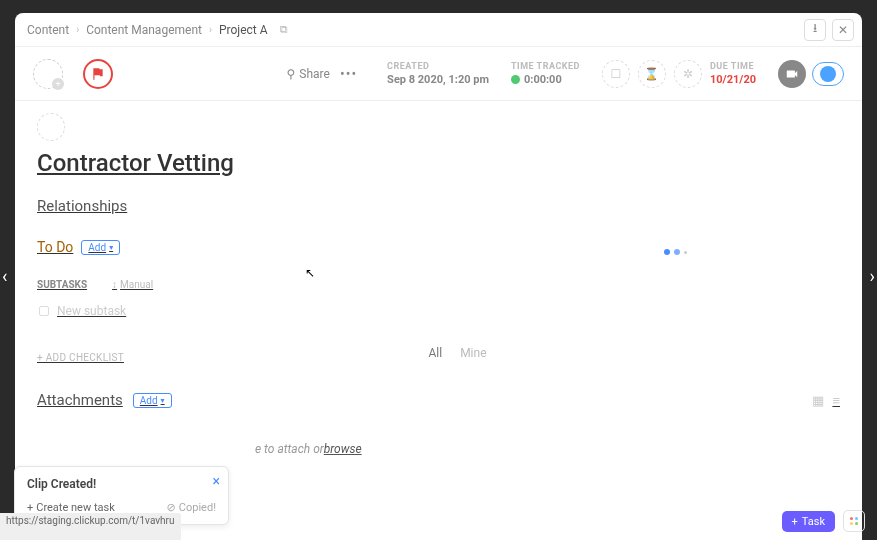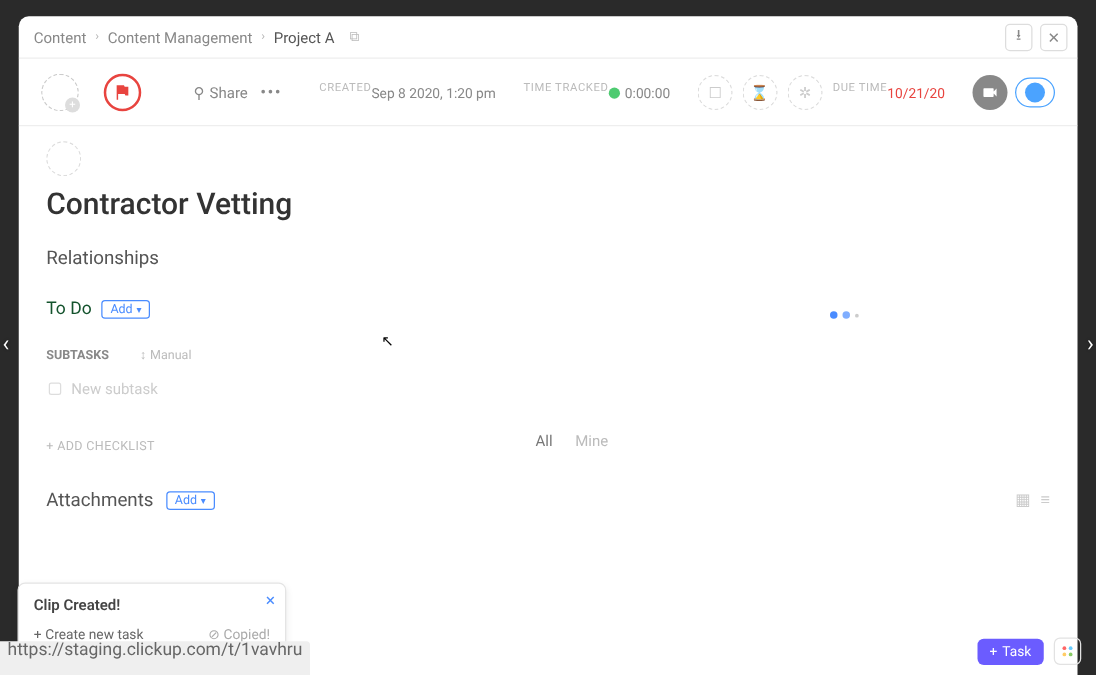--- a/index.html
+++ b/index.html
@@ -58,37 +58,37 @@
     background:#ddd; color:#fff; font-size:9px; line-height:12px; text-align:center;
   }
   .flag-circle{
     width:30px;height:30px;border:2px solid #e8443f;border-radius:50%;
     margin-left:20px; display:flex;align-items:center;justify-content:center;
   }
   .flag-circle svg{width:14px;height:14px;fill:#e8443f;}
   .header-spacer{flex:1;}
   .share-btn{display:flex;align-items:center;gap:4px;color:#888;font-size:12px;cursor:pointer;margin-right:10px;}
   .dots{color:#888;font-size:14px;letter-spacing:1px;cursor:pointer;margin-right:30px;}
-  .meta-block{display:flex;margin-right:22px;}
+  .meta-block{display:flex;flex-direction:column;margin-right:22px;font-weight:bold;}
   .meta-label{font-size:9px;color:#bbb;letter-spacing:0.5px;}
   .meta-value{font-size:11px;color:#888;margin-top:2px;}
   .meta-value.due{color:#e8443f;text-align:right;}
   .time-row{display:flex;align-items:center;gap:4px;}
   .play-dot{width:9px;height:9px;border-radius:50%;background:#4ecb71;}
   .circ-icon{width:28px;height:28px;border:1.5px dashed #ddd;border-radius:50%;margin-right:8px;display:flex;align-items:center;justify-content:center;color:#ccc;font-size:12px;}
   .solid-circ{width:28px;height:28px;border-radius:50%;background:#888;margin-right:6px;display:flex;align-items:center;justify-content:center;color:#fff;}
   .eye-circ{width:32px;height:24px;border:1.5px solid #4ba3ff;border-radius:12px;display:flex;align-items:center;justify-content:center;}
   .eye-circ span{width:16px;height:16px;border-radius:50%;background:#4ba3ff;}
   
-  .body{flex:1;overflow:auto;padding:12px 22px 21px;position:relative;}
+  .body{flex:1;overflow:auto;padding:12px 22px 21px;position:relative;text-decoration:underline;}
   .loading-circ{width:28px;height:28px;border:1.5px dashed #ddd;border-radius:50%;margin-bottom:4px;}
   .title{font-size:24px;color:#333;margin:8px 0 20px;font-weight:500;}
   .section-label{font-size:15px;color:#555;margin:4px 0 24px;}
   .todo-row{display:flex;align-items:center;gap:8px;margin-bottom:24px;}
-  .todo-label{font-size:14px;color:#14532d;}
+  .todo-label{font-size:14px;color:#a16207;}
   .add-pill{border:1px solid #4a8cff;border-radius:3px;padding:1px 6px;font-size:10px;color:#4a8cff;display:flex;align-items:center;gap:3px;cursor:pointer;}
   .add-pill::after{content:"▾";font-size:8px;}
   .tabs{position:absolute;left:0;right:0;top:245px;display:flex;justify-content:center;gap:18px;font-size:12px;color:#bbb;margin-left:38px;}
   .tabs span.active{color:#777;}
   .subtasks-row{display:flex;align-items:center;gap:25px;font-size:10px;color:#999;margin-bottom:10px;}
   .subtasks-label{font-weight:700;color:#888;}
   .manual{display:flex;align-items:center;gap:3px;color:#bbb;}
   .new-subtask{display:flex;align-items:center;gap:8px;color:#ccc;font-size:12px;padding:4px 2px;margin-bottom:30px;}
   .new-subtask .box{width:10px;height:10px;border:1.5px solid #ddd;border-radius:2px;}
   .add-checklist{font-size:10px;color:#bbb;letter-spacing:0.3px;margin-bottom:28px;}
@@ -122,21 +122,21 @@
     padding:10px 12px;
   }
   .toast-title{font-size:12px;font-weight:600;color:#444;margin-bottom:10px;}
   .toast-close{position:absolute;top:6px;right:8px;color:#4a8cff;font-size:14px;cursor:pointer;}
   .toast-actions{display:flex;justify-content:space-between;align-items:center;font-size:11px;}
   .toast-link{color:#666;cursor:pointer;display:flex;align-items:center;gap:3px;}
   .toast-copied{color:#aaa;display:flex;align-items:center;gap:3px;}
   
   .url-bar{
     position:absolute;left:0;bottom:0;height:27px;padding:0 6px;
-    background:#efefef;color:#666;font-size:14px;line-height:15px;border-radius:0 3px 0 0;
+    background:#efefef;color:#666;font-size:10px;line-height:15px;border-radius:0 3px 0 0;
   }
   
   .task-pill{
     position:absolute;right:42px;bottom:8px;
     background:#6b5cff;color:#fff;border-radius:5px;
     padding:4px 10px;font-size:11px;display:flex;align-items:center;gap:4px;cursor:pointer;
   }
   .apps-btn{
     position:absolute;right:12px;bottom:8px;width:22px;height:22px;border:1px solid #e2e2e2;border-radius:5px;
     display:flex;align-items:center;justify-content:center;cursor:pointer;
@@ -251,20 +251,24 @@
     <div class="attach-row">
       <span class="attach-label">Attachments</span>
       <span class="add-pill">Add</span>
       <div class="view-icons">
         <span>▦</span>
         <span>≡</span>
       </div>
     </div>
   </div>
 
+  <div class="drop-bar">
+    <span>e to attach or </span>
+    <a>browse</a>
+  </div>
 
 </div>
 
 <div class="toast">
   <div class="toast-close">×</div>
   <div class="toast-title">Clip Created!</div>
   <div class="toast-actions">
     <span class="toast-link">
       <span>+</span>
       <span>Create new task</span>

